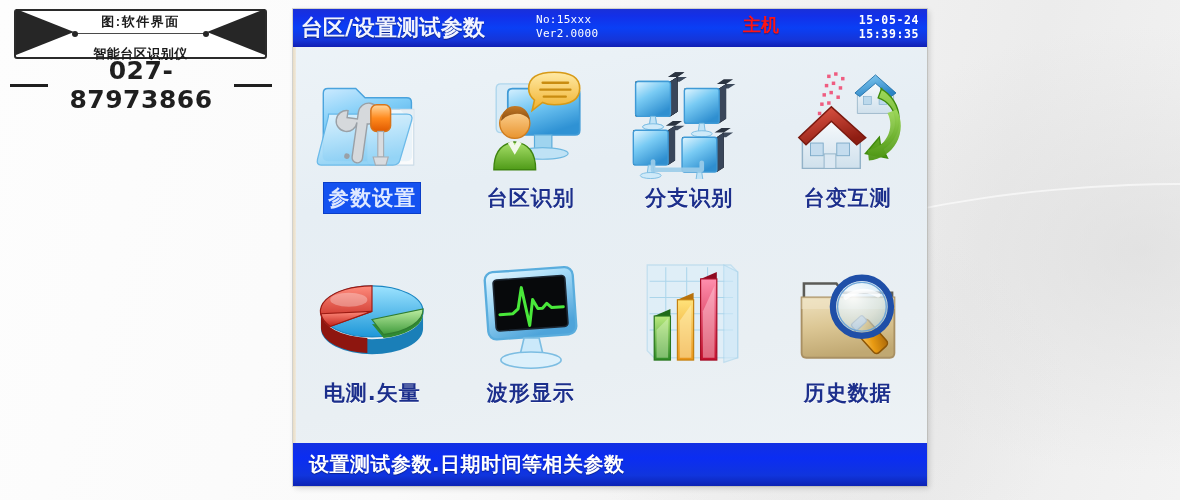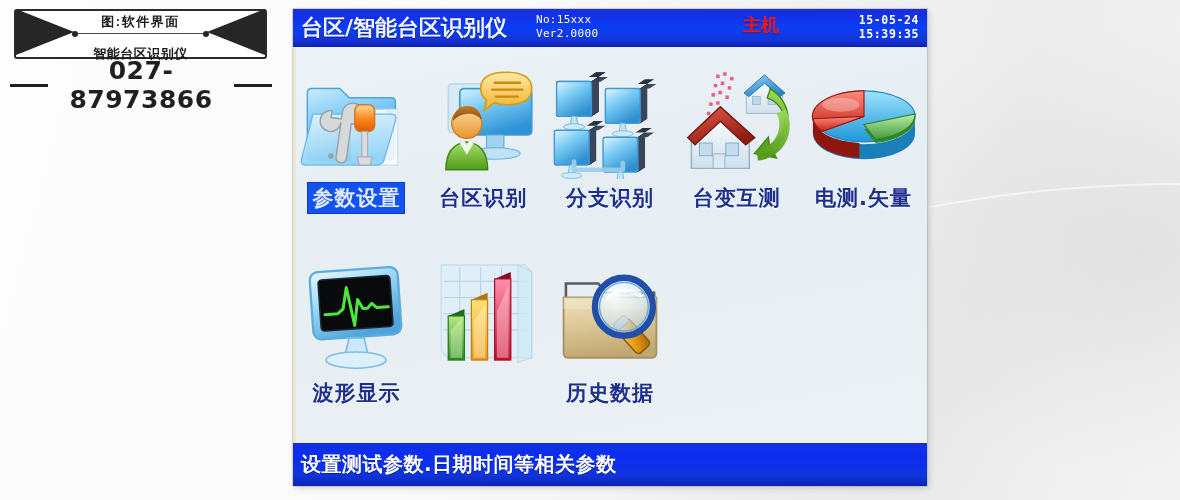--- a/index.html
+++ b/index.html
@@ -93,21 +93,21 @@
     font-family:"DejaVu Sans","Liberation Sans",sans-serif;color:#ff1414;
     text-shadow:0 1px 1px rgba(0,0,0,.35);
   }
   .clock{position:absolute;right:8px;font-family:"DejaVu Sans Mono","Liberation Mono",monospace;
          font-size:11.5px;font-weight:bold;color:#fff;letter-spacing:.6px;}
   .clock.c1{top:4px;margin-left:20px;}
   .clock.c2{top:18px;}
 
   
   #grid{position:absolute;left:0;top:44px;width:100%;height:390px;
-    display:grid;grid-template-columns:repeat(5,1fr);grid-template-rows:repeat(2,1fr);}
+    display:grid;grid-template-columns:repeat(4,1fr);grid-template-rows:repeat(2,1fr);}
   .cell{display:flex;flex-direction:column;align-items:center;justify-content:flex-start;padding-top:10px;}
   .glyph{width:116px;height:116px;position:relative;}
   .cell-label{
     margin-top:4px;font-size:21px;font-weight:bold;color:#1c2f8c;
     font-family:"DejaVu Sans","Liberation Sans",sans-serif;
     letter-spacing:1px;padding:1px 4px;white-space:nowrap;
     text-shadow:0 1px 0 rgba(255,255,255,.8);
   }
   .cell-label.selected{
     background:#1452f0;color:#dfe9ff;text-shadow:none;
@@ -117,20 +117,21 @@
   
   #statusbar{
     position:absolute;left:0;bottom:0;width:100%;height:43px;
     background:linear-gradient(to bottom,#1230e2 0%,#0b2df2 35%,#1035dd 75%,#0c23b4 100%);
     display:flex;align-items:center;
   }
   #status-text{
     color:#ffffff;font-size:20px;font-weight:bold;padding-left:8px;
     font-family:"DejaVu Sans","Liberation Sans",sans-serif;letter-spacing:.5px;
     text-shadow:0 1px 1px rgba(0,0,0,.35);
+    margin-left:8px;
   }
 </style>
 </head>
 <body>
 
 <div id="page">
   <div class="shade1"></div>
   <div class="shade2"></div>
   <div class="swoosh sw1"></div>
   <div class="swoosh sw2"></div>
@@ -152,21 +153,21 @@
     <div class="ph-line"></div>
     <div id="phone-number">027-87973866</div>
     <div class="ph-line"></div>
   </div>
 
   <div id="device">
     <div id="screen-inner"></div>
     <div class="edge-left"></div>
 
     <div id="titlebar">
-      <div id="app-title">台区/智能台区识别仪</div>
+      <div id="app-title">台区/设置测试参数</div>
       <div class="meta m1">No:15xxx</div>
       <div class="meta m2">Ver2.0000</div>
       <div id="mode-badge">主机</div>
       <div class="clock c1">15-05-24</div>
       <div class="clock c2">15:39:35</div>
     </div>
 
     <div id="grid">
         <div class="cell">
           <div class="glyph"><svg viewBox="0 0 100 100" width="100%" height="100%">

